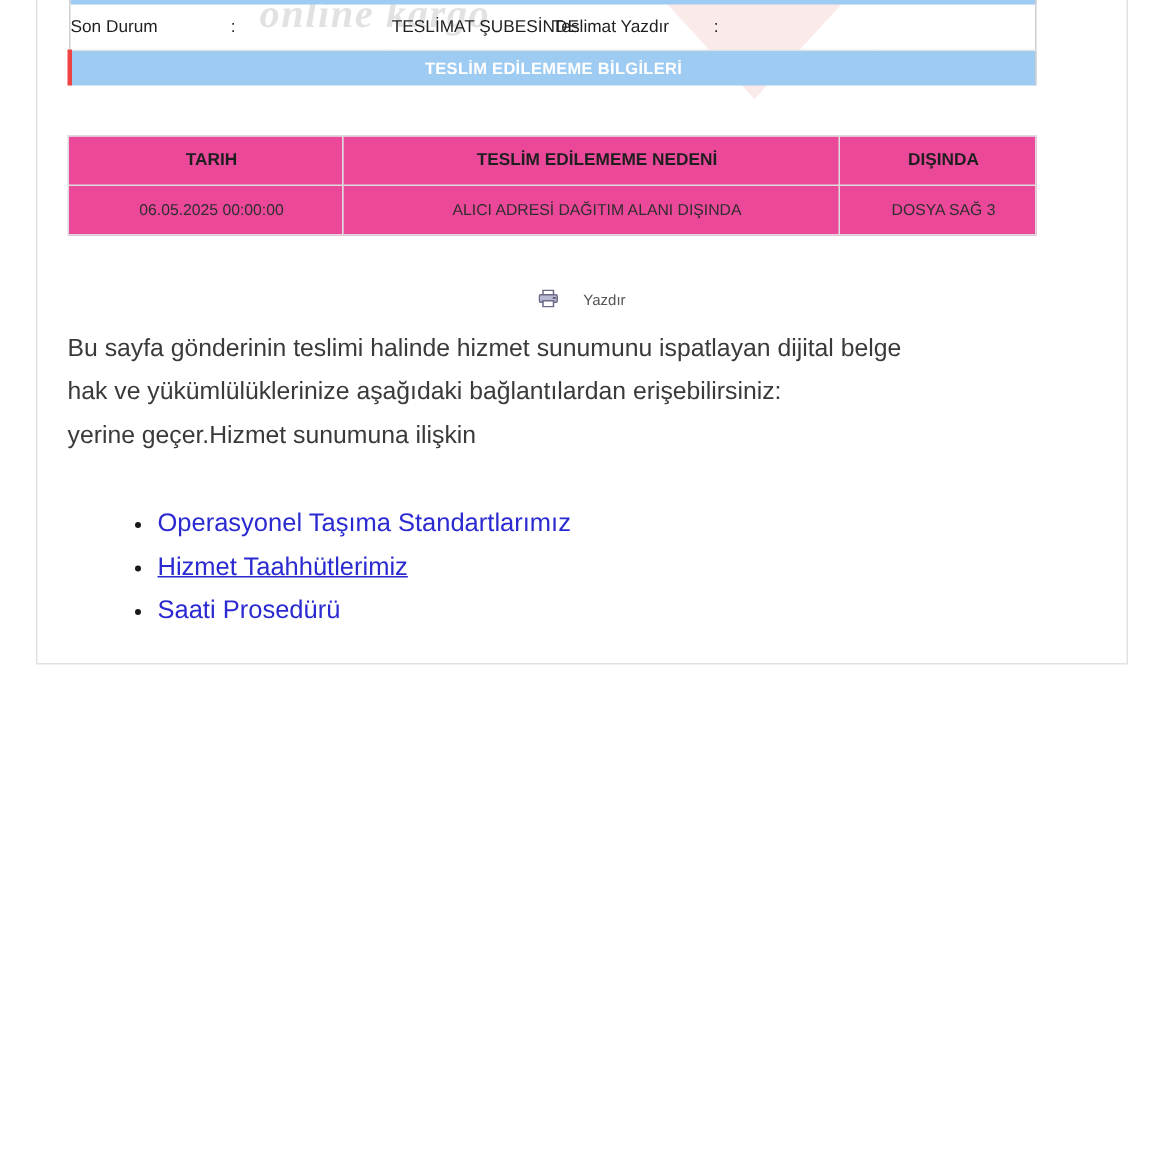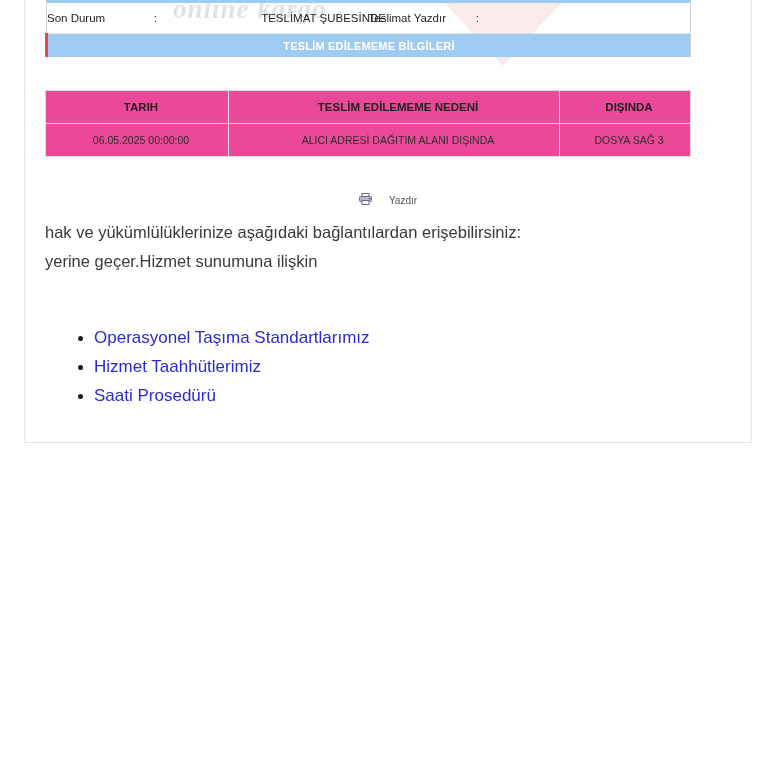--- a/index.html
+++ b/index.html
@@ -179,36 +179,36 @@
     color: #3a3a3a;
     font-weight: normal;
     z-index: 2;
   }
   .body-copy .ln { display: block; }
 
   .link-list {
     position: absolute;
     left: 38px;
     top: 328px;
-    margin: 3px;
+    margin: 14px;
     padding: 0 0 0 28px;
     list-style: disc;
     z-index: 2;
   }
   .link-list li {
     font-size: 17px;
     line-height: 29px;
     color: #2a2ad0;
   }
   .link-list li::marker { color: #1a1a1a; font-size: 15px; }
   .link-list a {
     color: #2a2ad0;
     text-decoration: none;
   }
-  .link-list a.hovered { }
+  .link-list a.hovered { text-decoration: underline; }
 </style>
 </head>
 <body>
 
 <div class="page-card">
  <div class="card-inner">
 
   <div class="wm-triangle"></div>
   <div class="wm-text">online kargo</div>
 
@@ -259,20 +259,21 @@
           <rect x="0.5" y="3.5" width="12" height="5" rx="1" fill="#b9b9d4" stroke="#6b6b86" stroke-width="1"></rect>
           <rect x="3" y="7.5" width="7" height="4" fill="#ffffff" stroke="#6b6b86" stroke-width="1"></rect>
           <rect x="9.5" y="5" width="2" height="1.2" fill="#5b5b78"></rect>
         </svg>
       </span>
       <span>Yazdır</span>
     </button>
   </div>
 
   <div class="body-copy">
+    <span class="ln">Bu sayfa gönderinin teslimi halinde hizmet sunumunu ispatlayan dijital belge</span>
     <span class="ln">hak ve yükümlülüklerinize aşağıdaki bağlantılardan erişebilirsiniz:</span>
     <span class="ln">yerine geçer.Hizmet sunumuna ilişkin</span>
   </div>
 
   <ul class="link-list">
     <li>
       <a href="#">Operasyonel Taşıma Standartlarımız</a>
     </li>
     <li>
       <a href="#" class="hovered">Hizmet Taahhütlerimiz</a>

